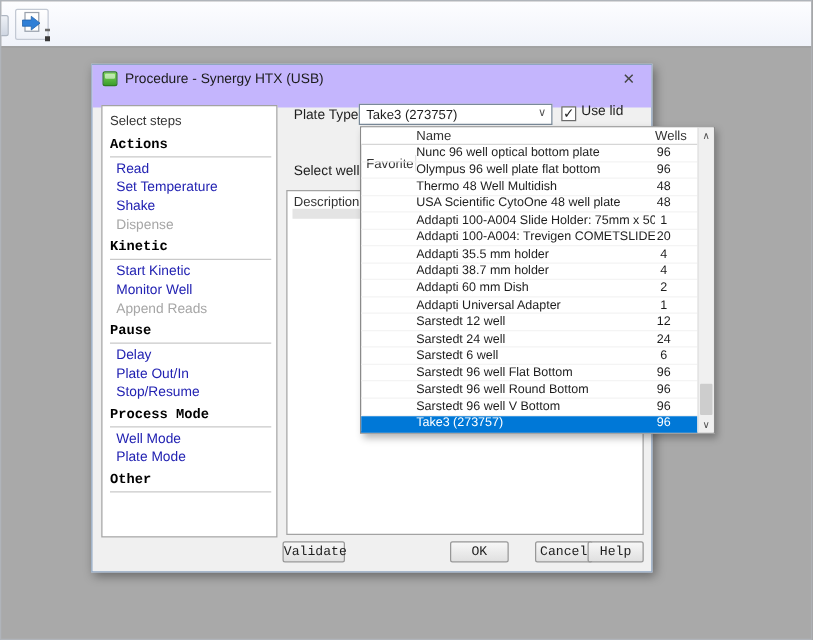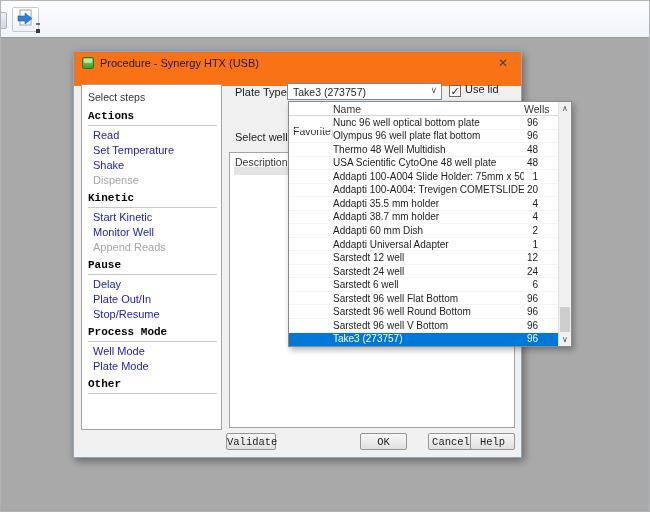--- a/index.html
+++ b/index.html
@@ -15,21 +15,21 @@
     background:linear-gradient(#eef1f6,#cfd6e2); border:1px solid #aeb6c2; border-radius:2px; }
   .tool-btn { position:absolute; left:11px; top:6px; width:27px; height:25px;
     background:linear-gradient(#ffffff,#eef1f8); border:1px solid #c3c9d4; border-radius:2px; padding:0; cursor:pointer; }
   .tool-caret { position:absolute; left:35px; top:28px; width:4px; height:4px; background:#3a3a3a; }
   .tool-caret:before { content:""; position:absolute; left:0; top:-6px; width:4px; height:2px; background:#6b6b6b; }
 
   
   .dialog { position:absolute; left:72px; top:50px; width:449px; height:407px;
     background:#f0f0f0; border:1px solid #8fa6c2;
     box-shadow:2px 3px 8px rgba(0,0,0,.40); }
-  .titlebar { position:absolute; left:0; top:0; width:100%; height:34px; background:#f97316; }
+  .titlebar { position:absolute; left:0; top:0; width:100%; height:34px; background:#c4b5fd; }
   .dlg-icon { position:absolute; left:8px; top:5px; width:12px; height:12px;
     background:linear-gradient(#7ed957,#3c9e2d); border:1px solid #2e7d22; border-radius:2px; }
   .dlg-icon:before { content:""; position:absolute; left:1px; top:1px; width:8px; height:4px; background:rgba(255,255,255,.55); border-radius:1px; }
   .dlg-title { position:absolute; left:26px; top:5px; font-size:11px; color:#1b1b1b; }
   .dlg-close { position:absolute; right:9px; top:3px; width:18px; height:16px; border:none; background:transparent;
     font-size:12px; color:#444; cursor:pointer; line-height:14px; padding:0; }
 
   
   .sidebar { position:absolute; left:7px; top:32px; width:141px; height:346px;
     background:#ffffff; border:1px solid #a3a3a3; overflow:hidden; }
@@ -64,21 +64,21 @@
     box-shadow:2px 3px 6px rgba(0,0,0,.30); }
   .dd-header { position:absolute; left:0; top:0; right:13px; height:14px; display:flex; align-items:center;
     font-size:10.5px; color:#333; border-bottom:1px solid #d6d6d6; background:#fff; }
   .dd-header .col-fav { border-right:1px solid #e3e3e3; height:100%; line-height:14px; }
   .dd-rows { position:absolute; left:0; top:14px; right:13px; bottom:0; display:flex; flex-direction:column; }
   .dd-row { flex:1 1 auto; display:flex; align-items:center; font-size:10px; color:#1d1d1d;
     border-bottom:1px solid #f4f4f4; cursor:pointer; overflow:hidden; }
   .dd-row.selected { background:var(--sel,#0078d7); color:#fff; border-bottom-color:var(--sel,#0078d7); }
   .col-fav { width:44px; flex:none; padding-left:4px; overflow:hidden; white-space:nowrap;margin-top:44px; }
   .col-name { flex:1 1 auto; overflow:hidden; white-space:nowrap; }
-  .col-wells { width:34px; flex:none; text-align:right; padding-right:20px; white-space:nowrap; }
+  .col-wells { width:34px; flex:none; text-align:center; padding-right:20px; white-space:nowrap; }
 
   .dd-scrollbar { position:absolute; right:0; top:0; width:13px; height:100%; background:#f0f0f0;
     border-left:1px solid #e0e0e0; }
   .sb-up, .sb-down { position:absolute; left:0; width:100%; height:13px; text-align:center;
     font-size:8px; color:#505050; line-height:13px; cursor:pointer; }
   .sb-up { top:0; } .sb-down { bottom:0; }
   .sb-thumb { position:absolute; left:1px; bottom:14px; width:10px; height:25px; background:#cdcdcd; border-radius:1px; cursor:grab; }
 
   
   .btn { position:absolute; top:381px; height:17px; font-size:10.5px; color:#1d1d1d;

